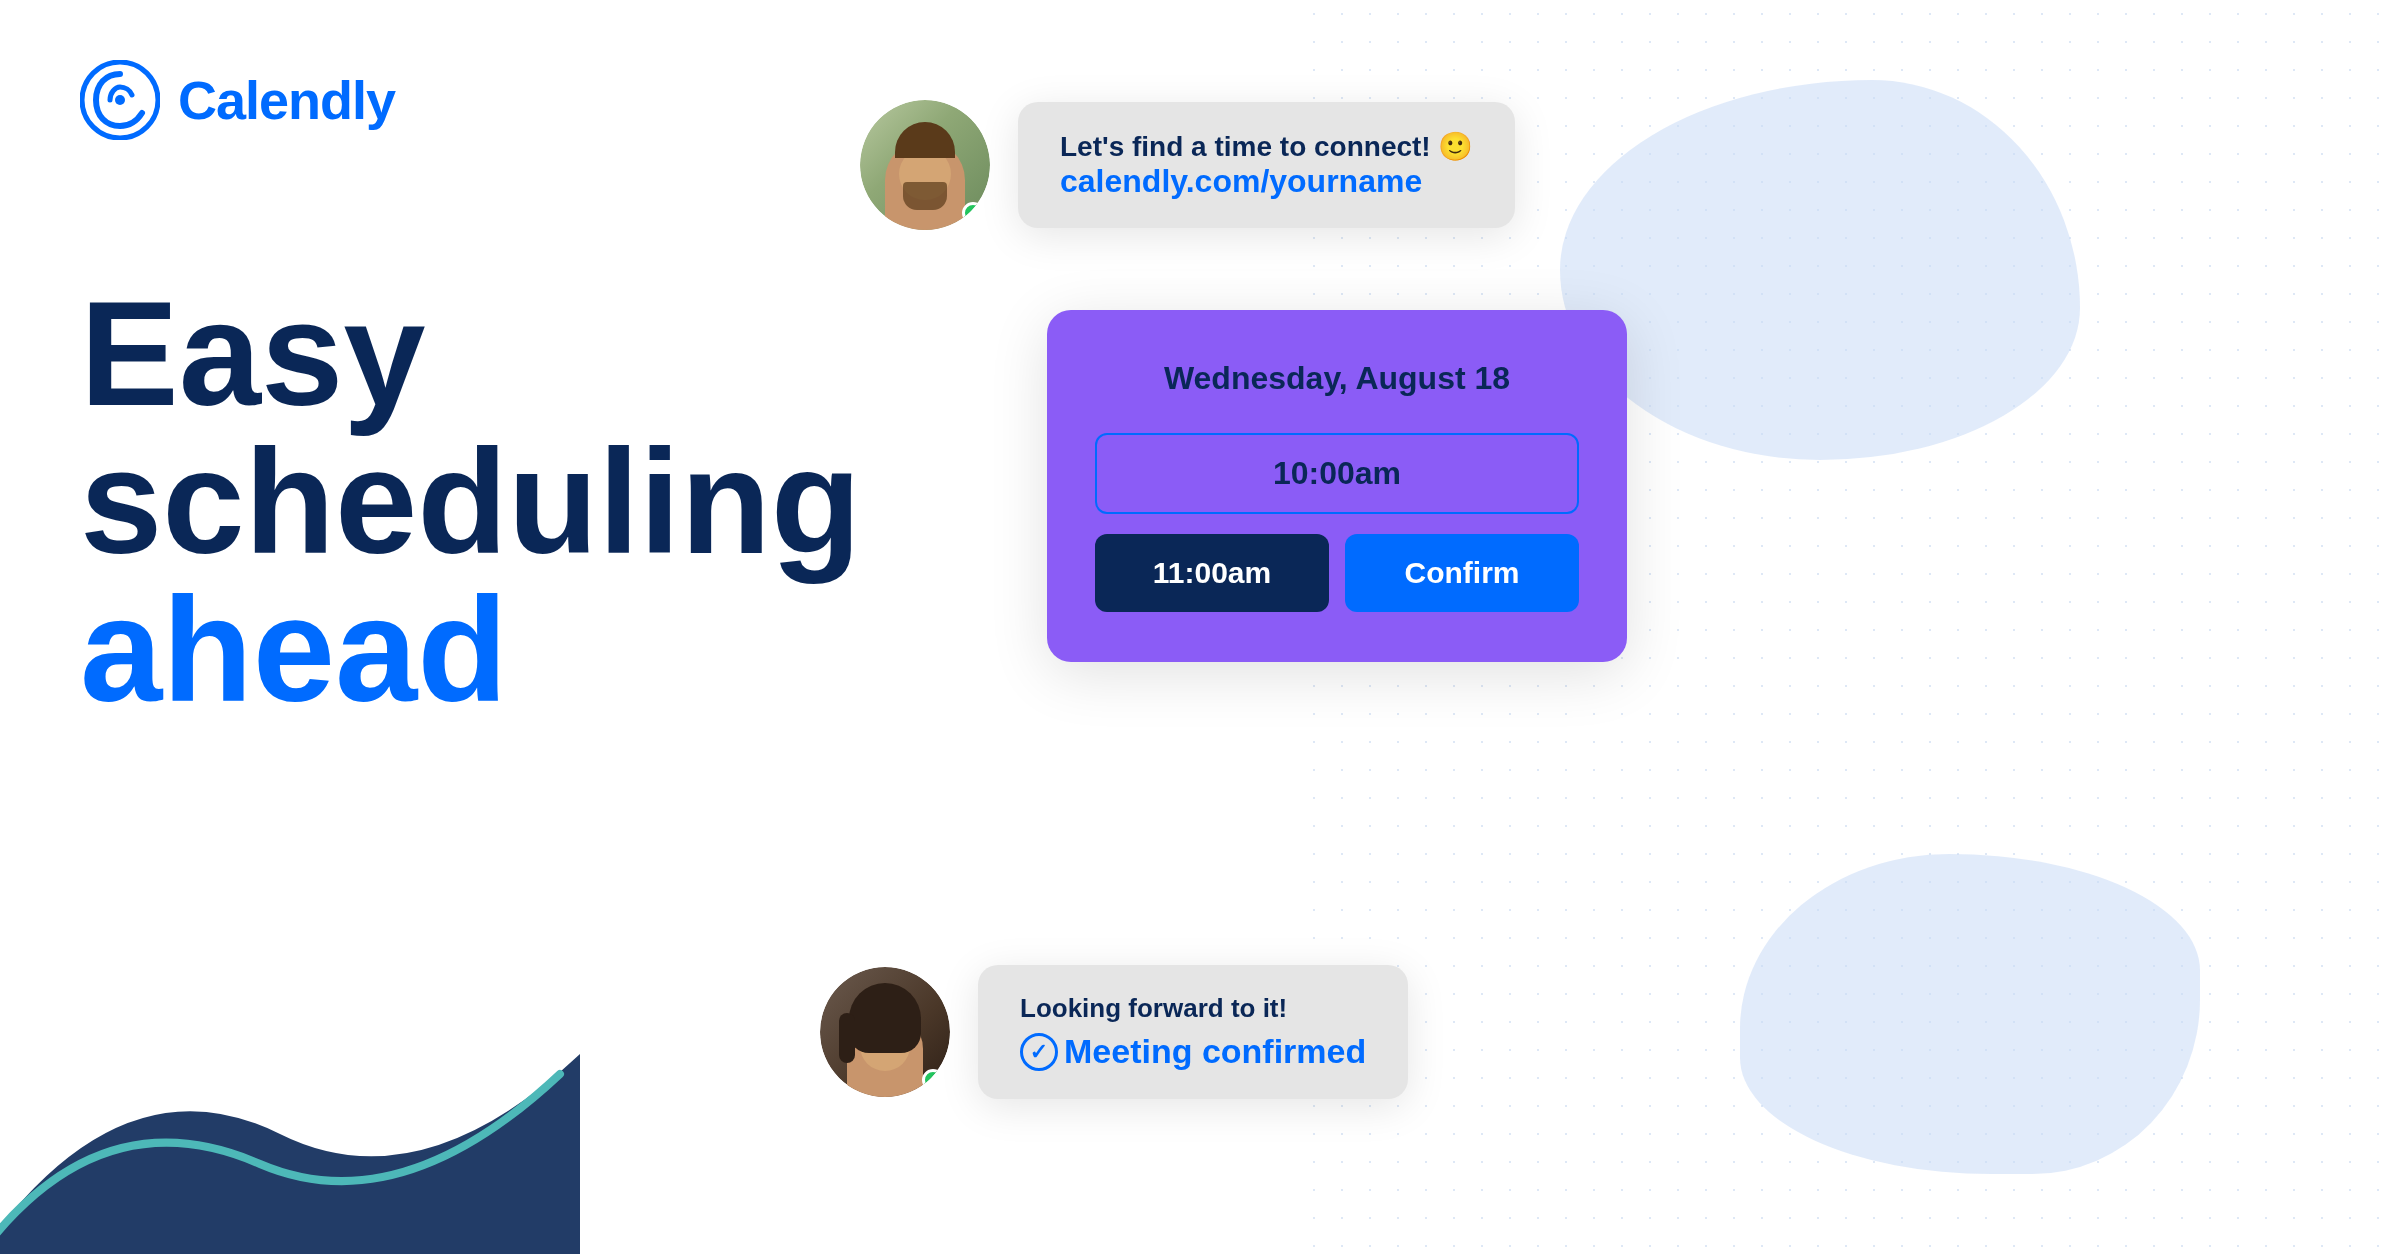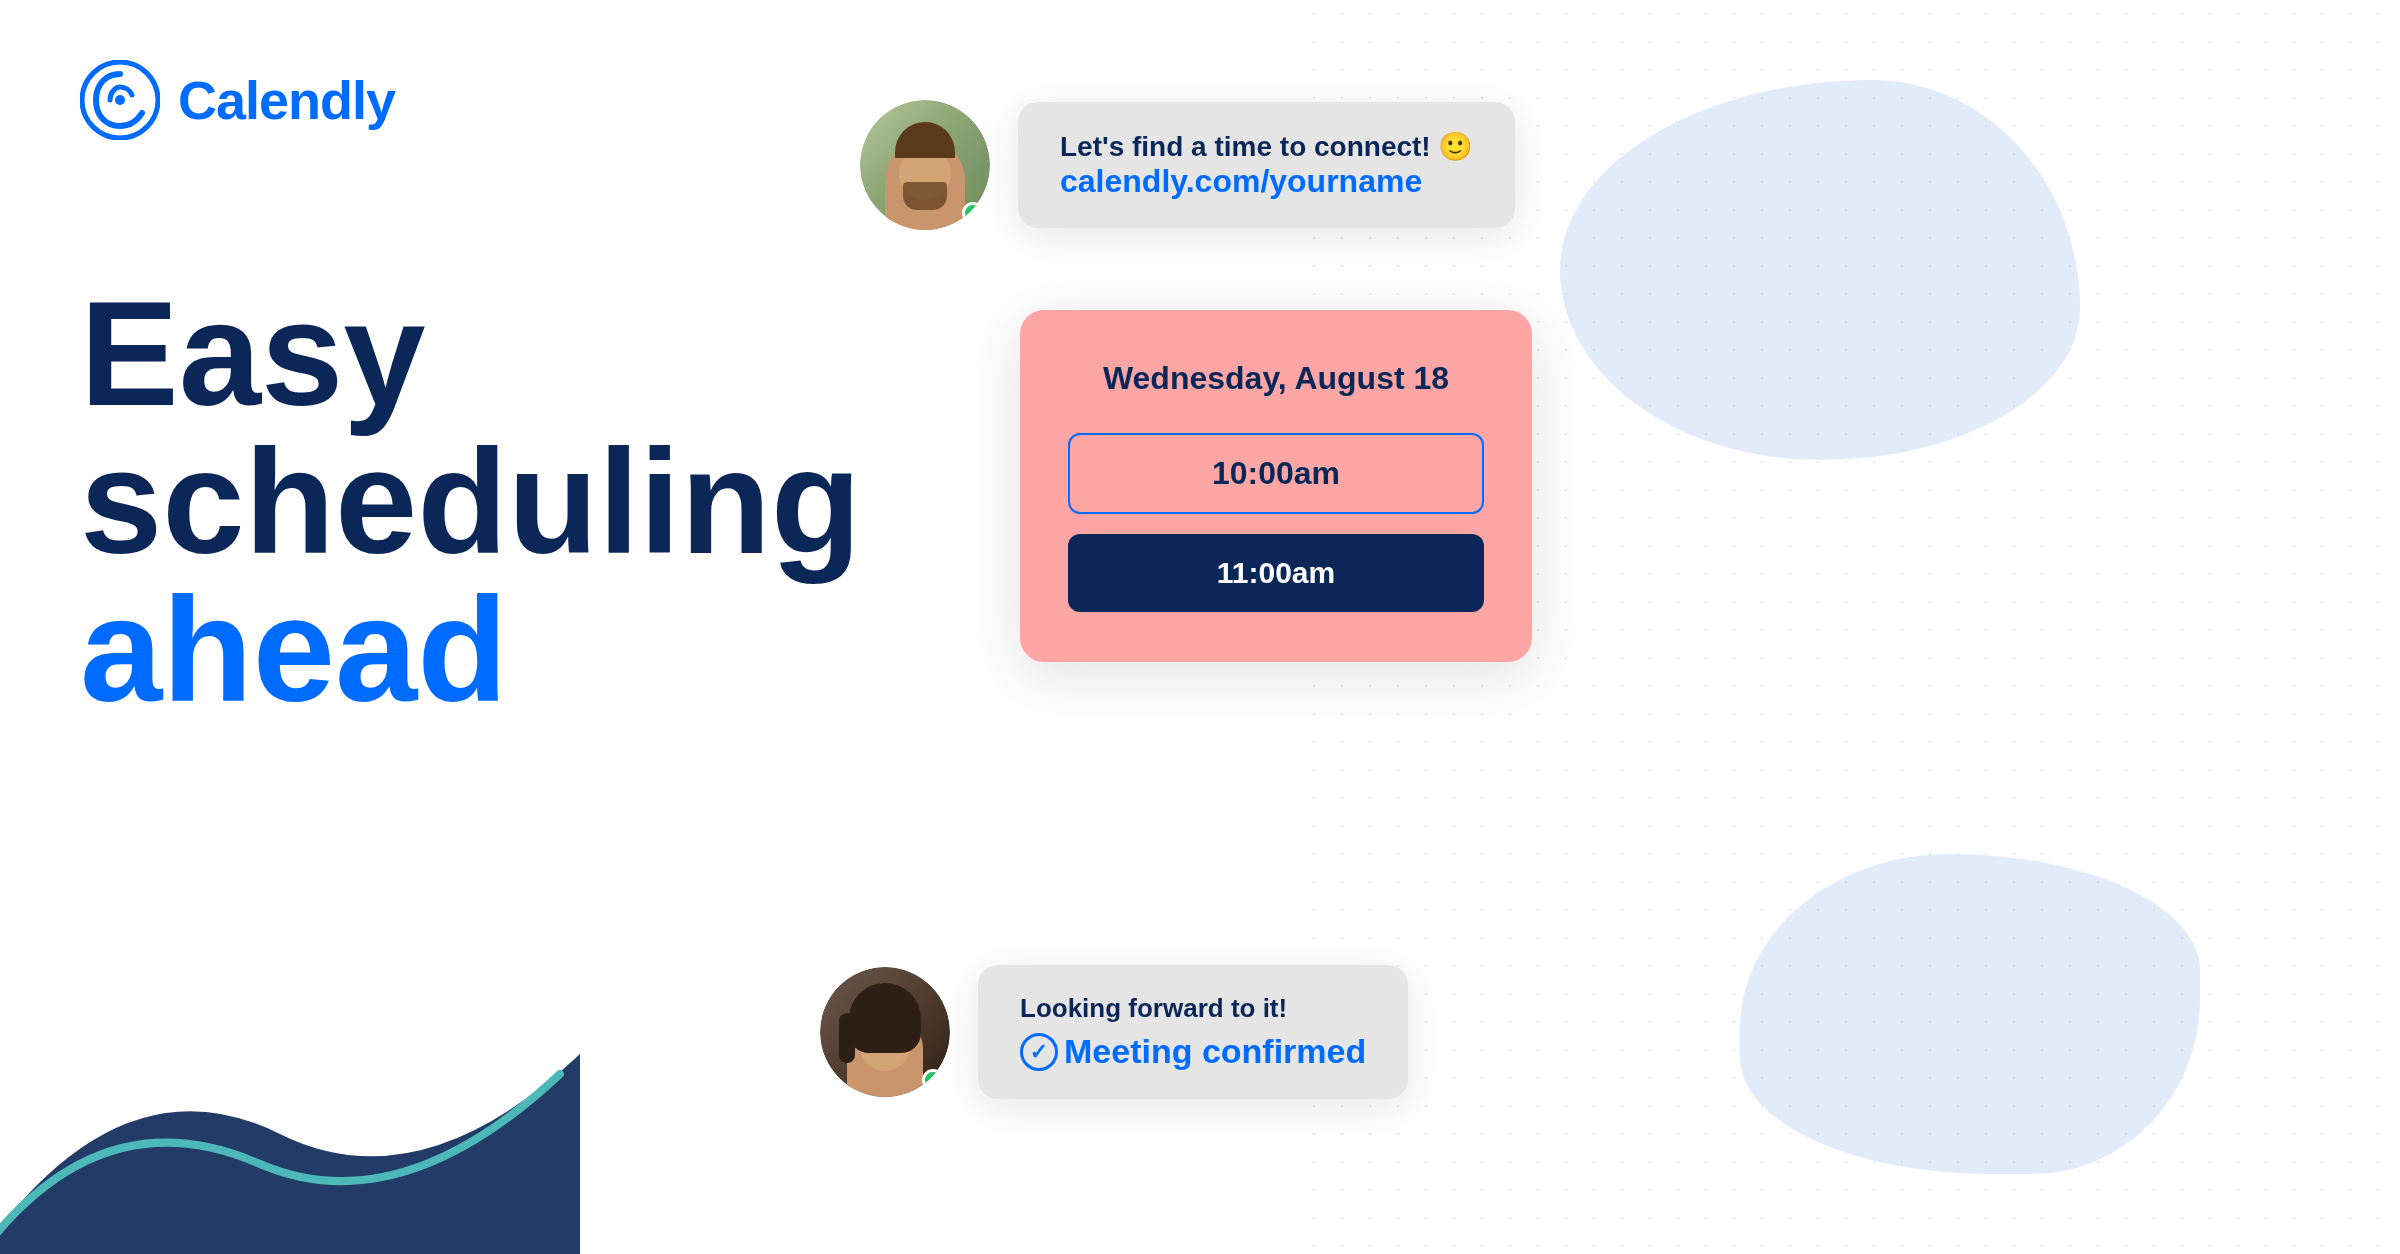--- a/index.html
+++ b/index.html
@@ -246,23 +246,23 @@
     .bubble-connect-link {
       font-size: 32px;
       font-weight: 700;
       color: #006bff;
     }
 
     
     .scheduling-card {
       position: absolute;
       top: 310px;
-      left: 1020px;
-      width: 512px;
-      background: #fca5a5;
+      left: 1047px;
+      width: 580px;
+      background: #8b5cf6;
       border-radius: 24px;
       padding: 50px 48px 50px;
       box-shadow: 0 12px 60px rgba(0,0,0,0.12);
       z-index: 10;
     }
     .card-date {
       font-size: 32px;
       font-weight: 600;
       color: #0a2757;
       text-align: center;
@@ -391,20 +391,21 @@
     <div class="bubble-connect-text">Let's find a time to connect! 🙂</div>
     <div class="bubble-connect-link">calendly.com/yourname</div>
   </div>
 </div>
 
 <div class="scheduling-card">
   <div class="card-date">Wednesday, August 18</div>
   <div class="time-slot-selected">10:00am</div>
   <div class="card-buttons">
     <button class="btn-time">11:00am</button>
+    <button class="btn-confirm">Confirm</button>
   </div>
 </div>
 
 <div class="chat-bubble-bottom">
   <div class="avatar">
     <div class="avatar-img-female">
       <div class="avatar-hair-female"></div>
       <div class="avatar-face-female"></div>
     </div>
     <div class="online-dot"></div>

